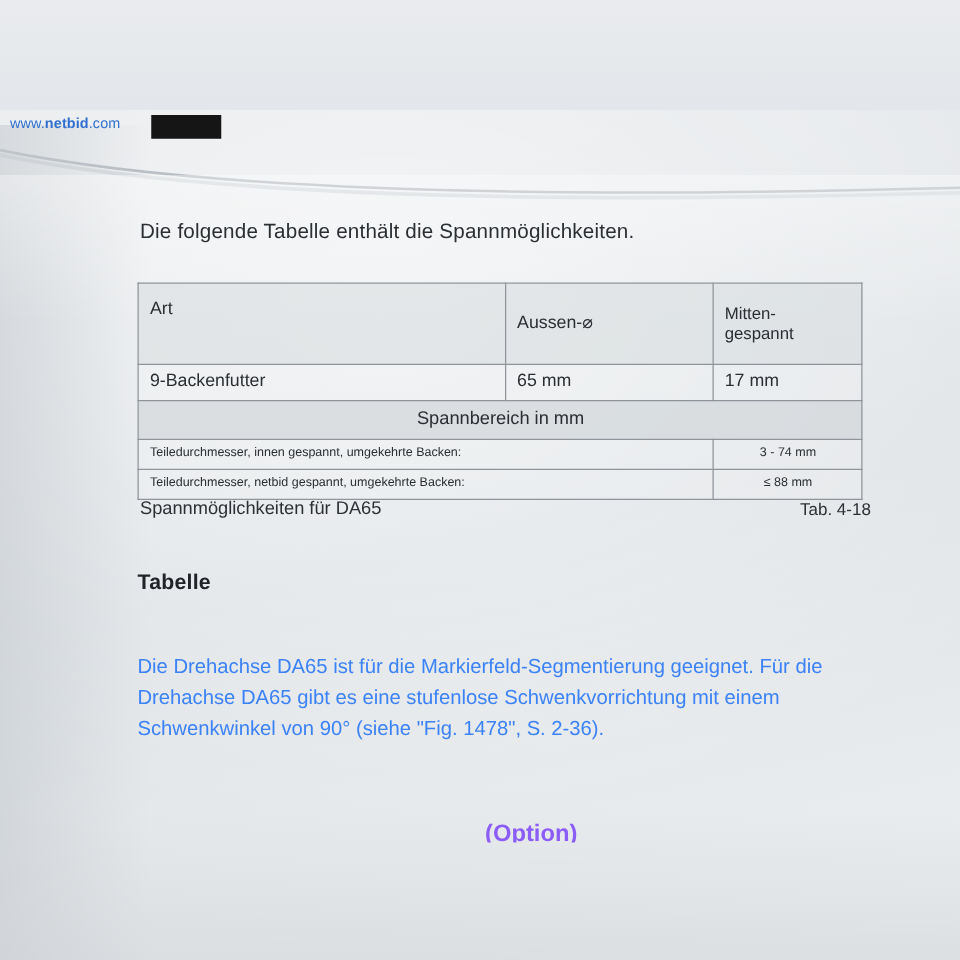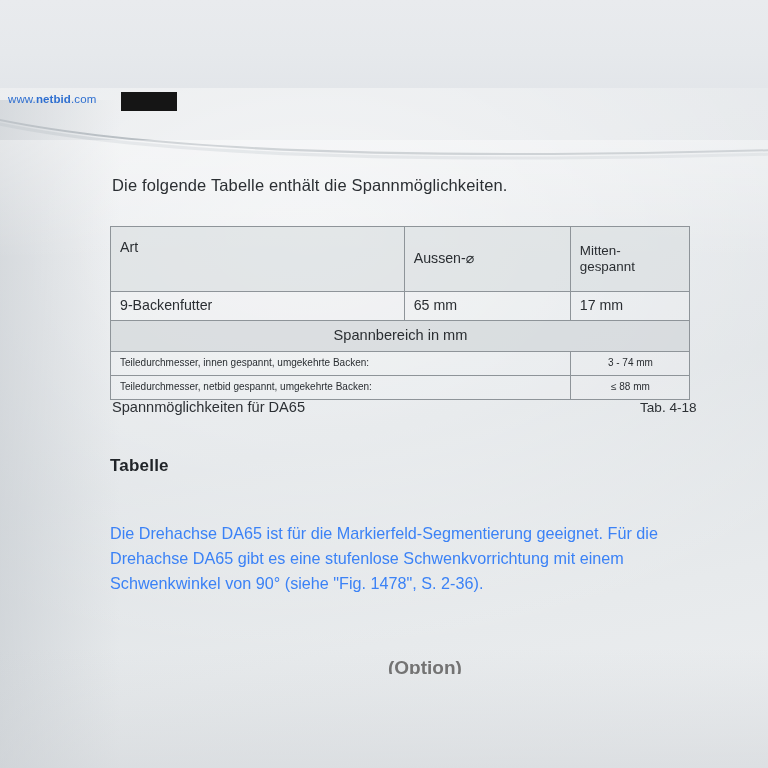--- a/index.html
+++ b/index.html
@@ -160,21 +160,21 @@
     color: #3b82f6;
     margin-top: 33px;
   }
   
   .bottom-heading {
     position: absolute;
     left: 388px;
     top: 657px;
     font-size: 19px;
     font-weight: bold;
-    color: #737373;
+    color: #8b5cf6;
     overflow: hidden;
     height: 17px;
   }
   
   .shade-left {
     position: absolute;
     left: 0; top: 100px;
     width: 120px; height: 668px;
     background: linear-gradient(90deg, rgba(196,201,206,0.55) 0%, rgba(196,201,206,0.0) 100%);
     pointer-events: none;

